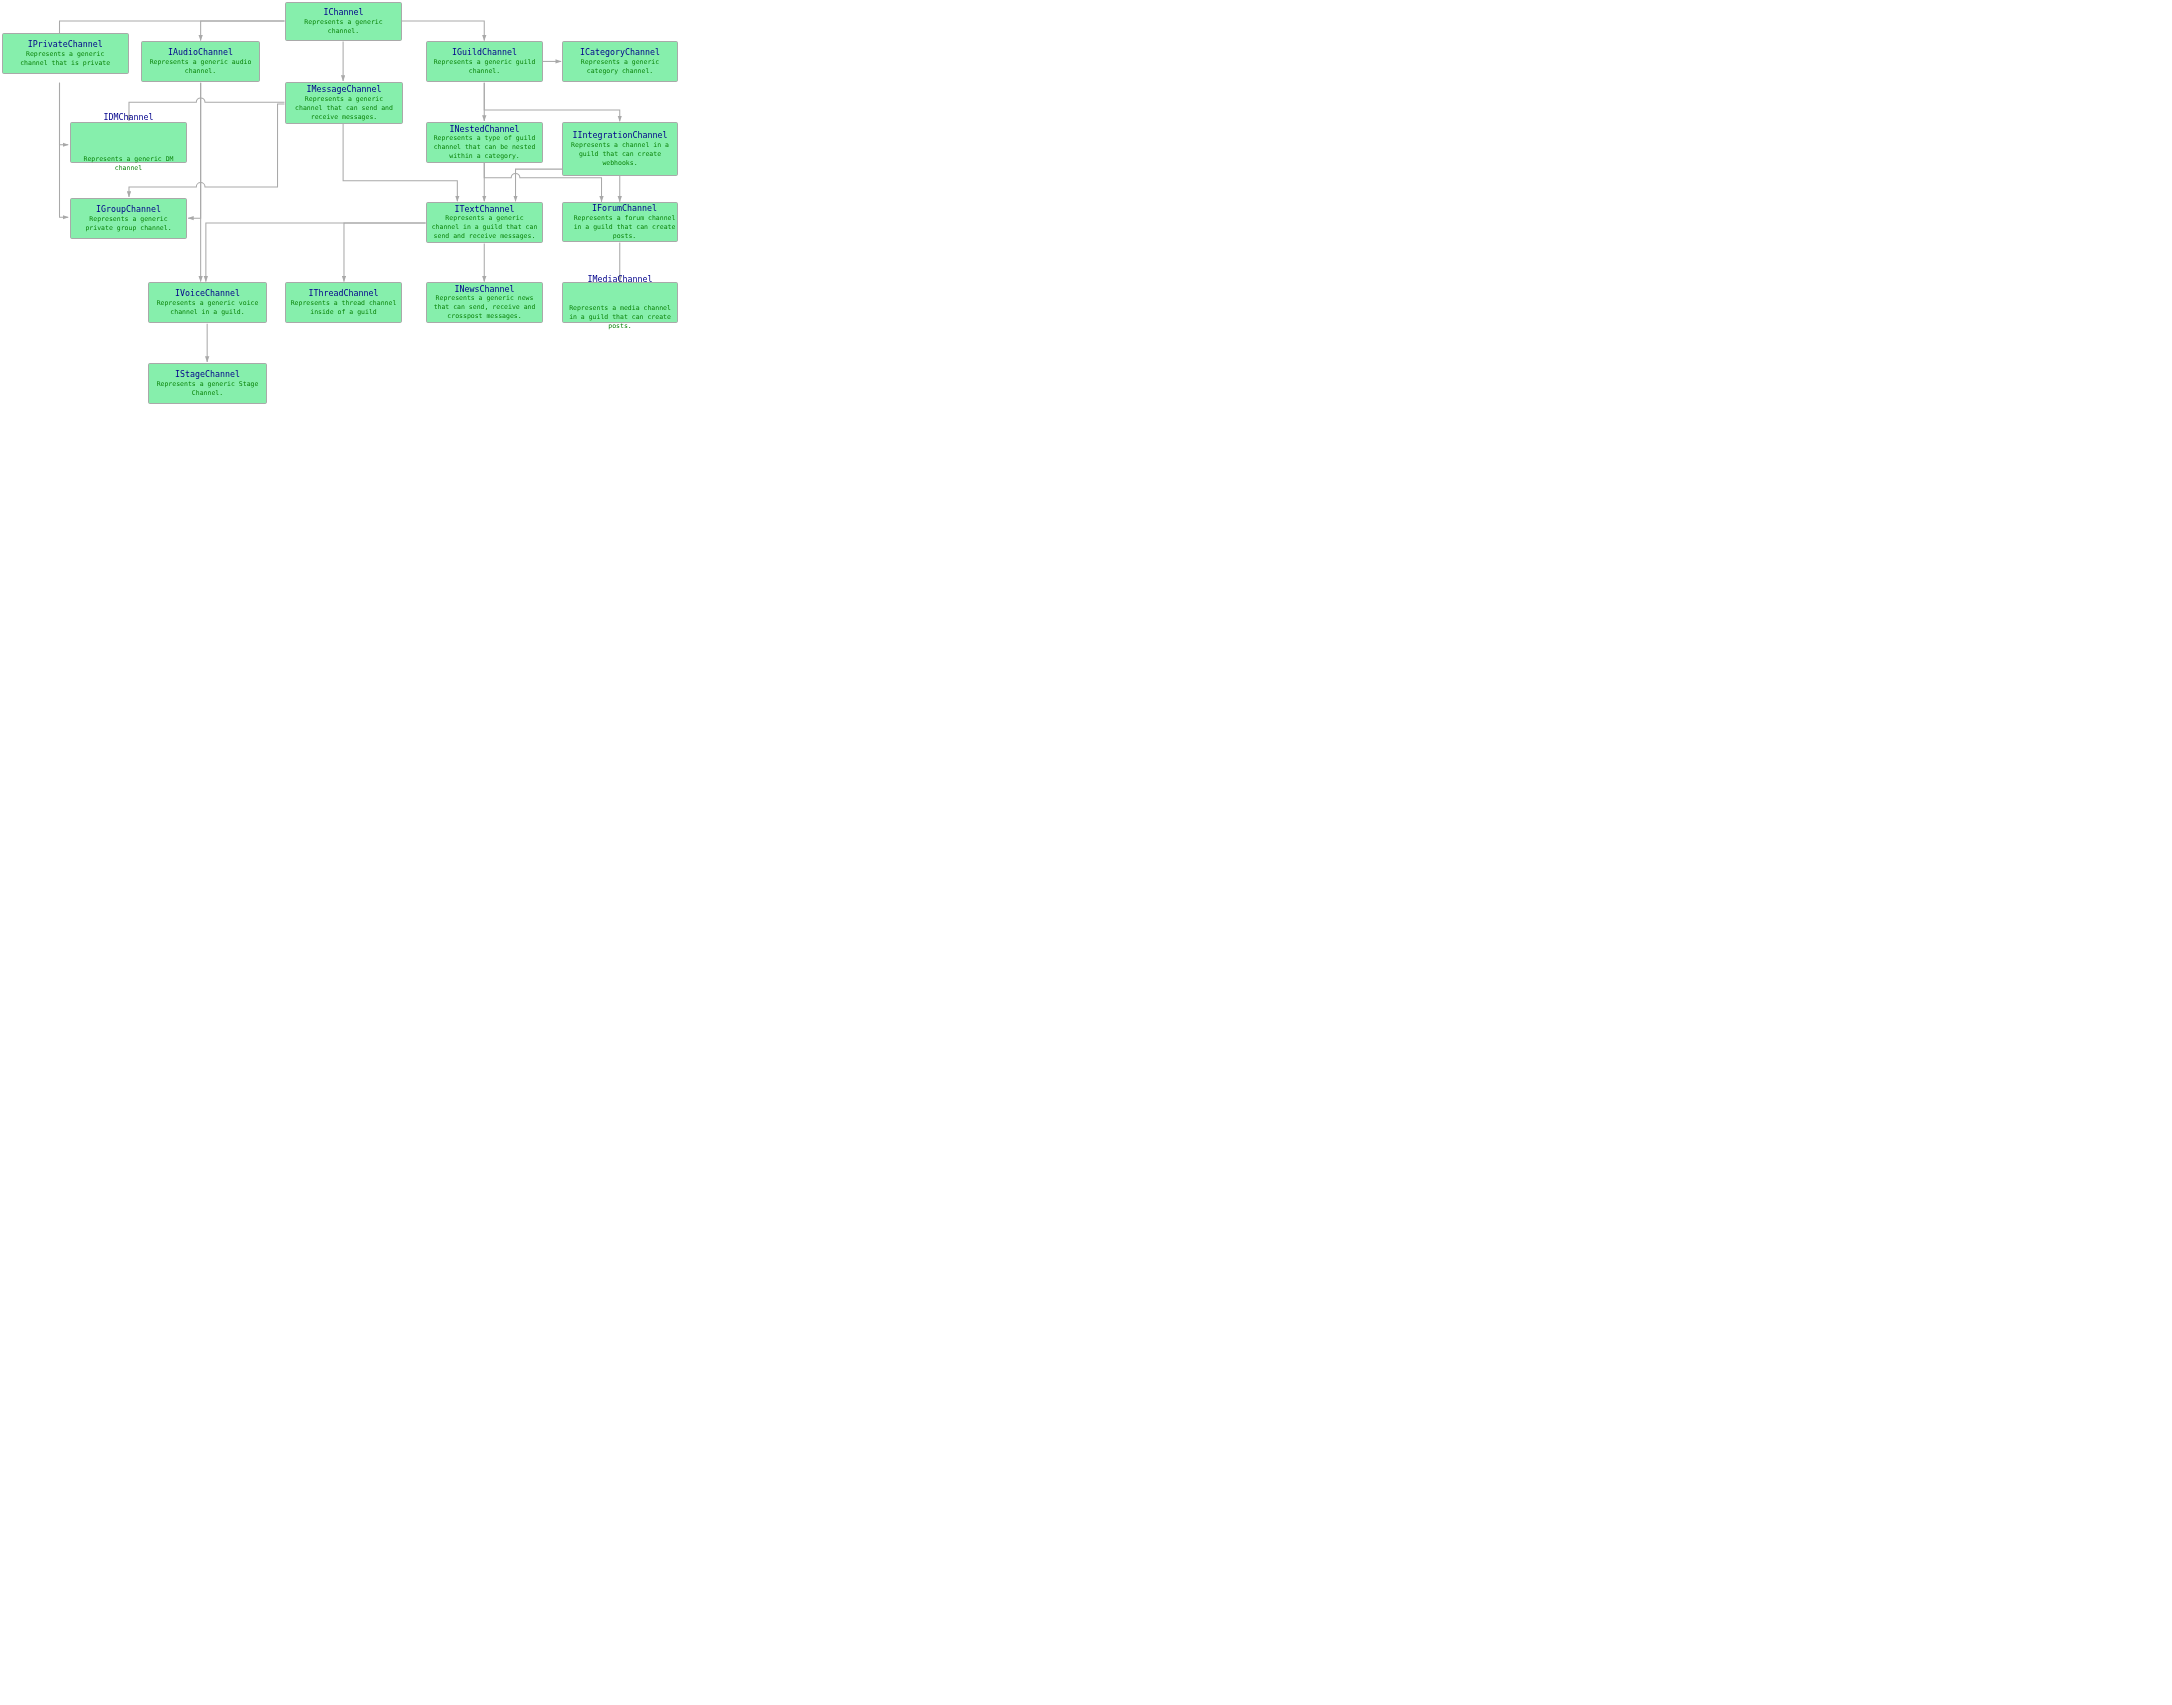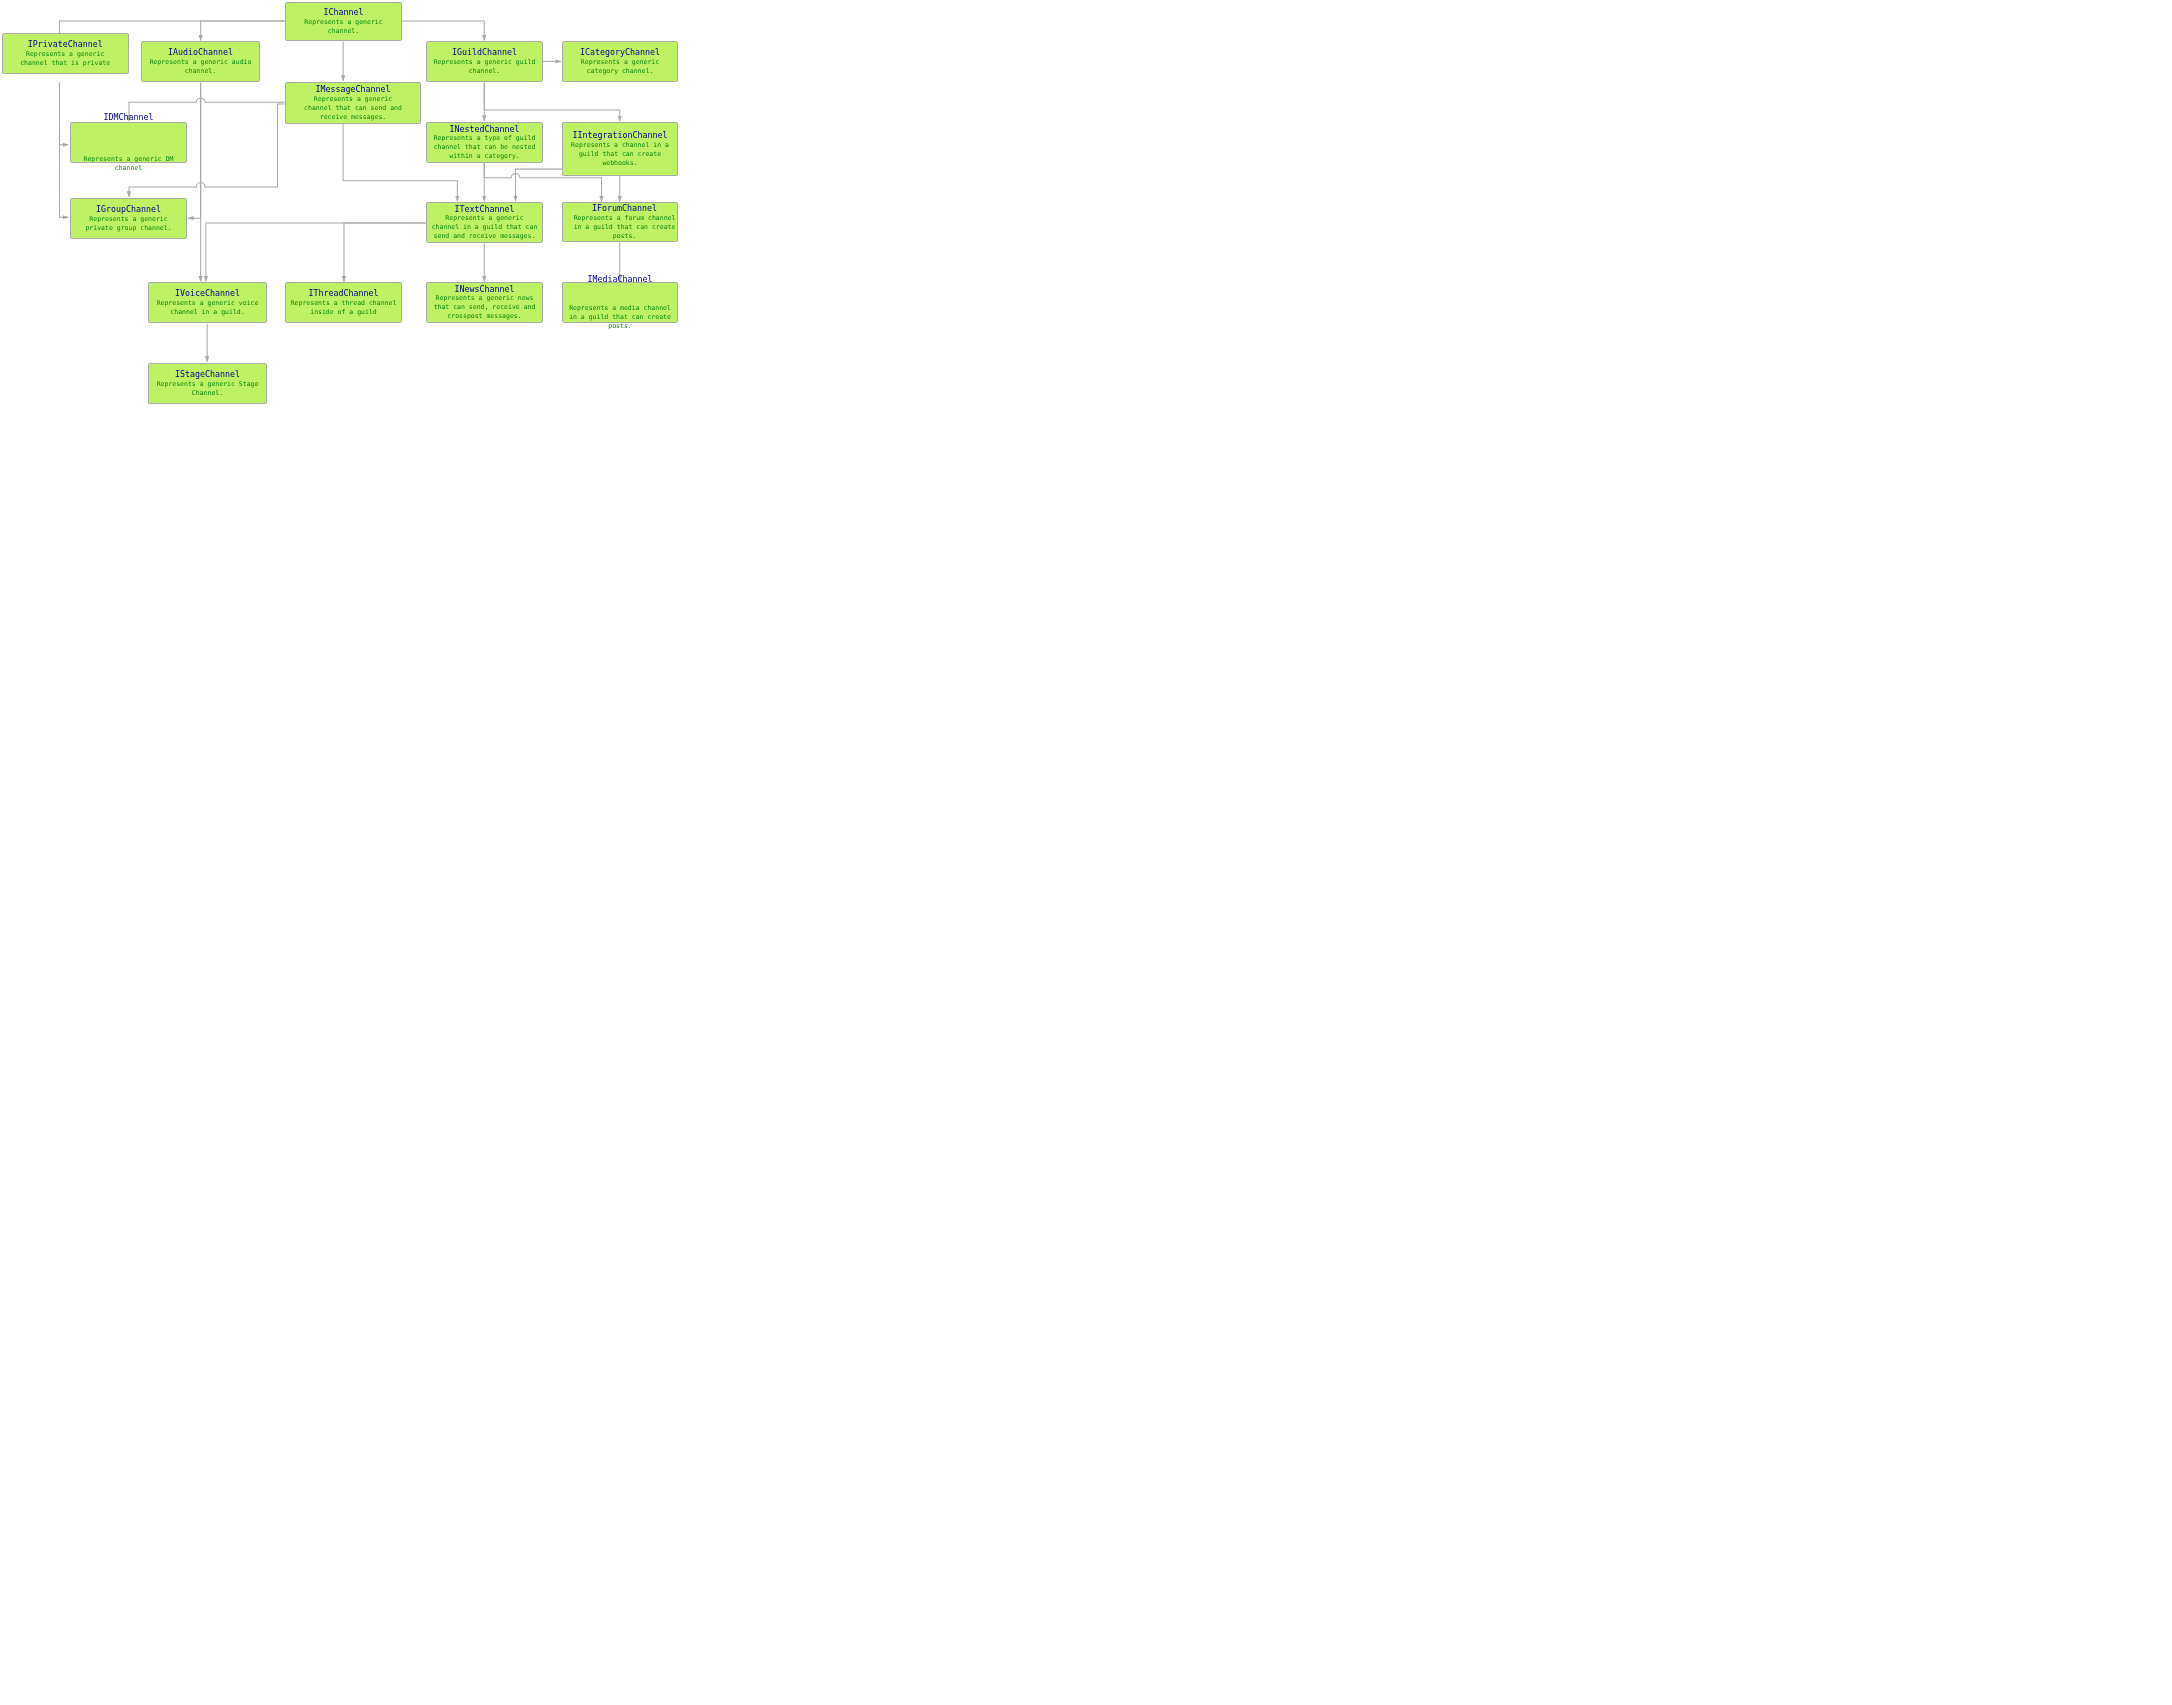--- a/index.html
+++ b/index.html
@@ -1,19 +1,19 @@
 <!DOCTYPE html>
 <html style="font-size:7px"><head>
 <meta charset="utf-8">
 <style>
   html,body{margin:0;padding:0;background:#ffffff;}
   #canvas{position:relative;width:681px;height:406px;background:#ffffff;
           font-family:"DejaVu Sans Mono",monospace;overflow:hidden;}
   #edge-layer{position:absolute;left:0;top:0;width:681px;height:406px;}
-  .node{position:absolute;box-sizing:border-box;background:#bef264;
+  .node{position:absolute;box-sizing:border-box;background:#86efac;
         border:1.7px solid #a9a9a9;border-radius:1.7px;
         display:flex;flex-direction:column;align-items:center;justify-content:center;
         text-align:center;}
   .node .title{font-size:8.3px;line-height:10.4px;color:#00008b;white-space:pre;}
   .node .desc{font-size:6.5px;line-height:9px;color:#0b850b;white-space:pre-line;}
 </style>
 </head>
 <body>
 
 <div id="canvas">
@@ -68,21 +68,21 @@
       <div class="node" style="left: 426px; top: 41px; width: 117px; height: 41px; border-color: rgb(169, 169, 169);">
         <div class="title" style="color: rgb(0, 0, 139);">IGuildChannel</div>
         <div class="desc" style="color: rgb(11, 133, 11);">Represents a generic guild
 channel.</div>
       </div>
       <div class="node" style="left: 562px; top: 41px; width: 116px; height: 41px; border-color: rgb(169, 169, 169);">
         <div class="title" style="color: rgb(0, 0, 139);">ICategoryChannel</div>
         <div class="desc" style="color: rgb(11, 133, 11);">Represents a generic
 category channel.</div>
       </div>
-      <div class="node" style="left: 285px; top: 82px; width: 136px; height: 42px; border-color: rgb(169, 169, 169);">
+      <div class="node" style="left: 285px; top: 82px; width: 118px; height: 42px; border-color: rgb(169, 169, 169);">
         <div class="title" style="color: rgb(0, 0, 139);">IMessageChannel</div>
         <div class="desc" style="color: rgb(11, 133, 11);">Represents a generic
 channel that can send and
 receive messages.</div>
       </div>
       <div class="node" style="left: 70px; top: 122px; width: 117px; height: 41px; border-color: rgb(169, 169, 169); gap: 32px;">
         <div class="title" style="color: rgb(0, 0, 139);">IDMChannel</div>
         <div class="desc" style="color: rgb(11, 133, 11);">Represents a generic DM
 channel</div>
       </div>

